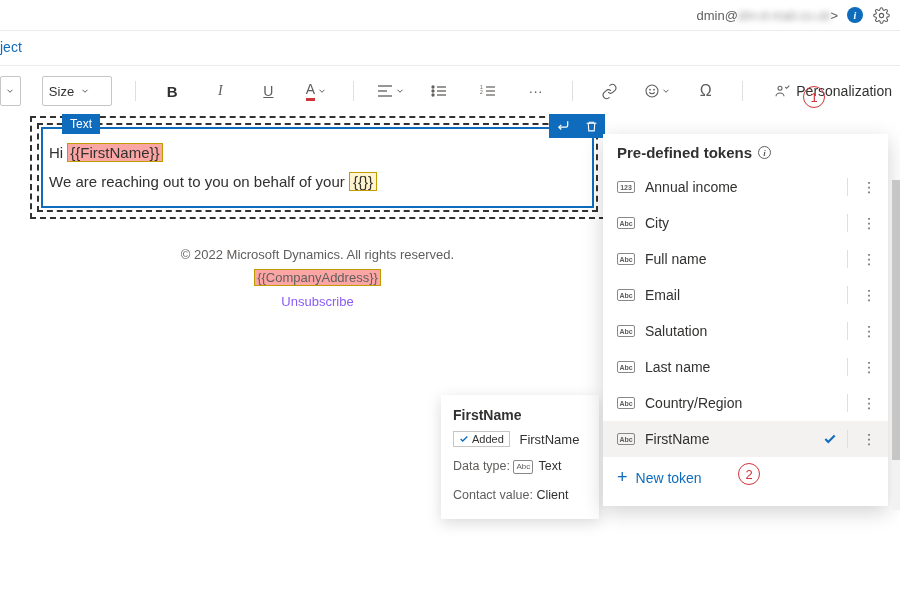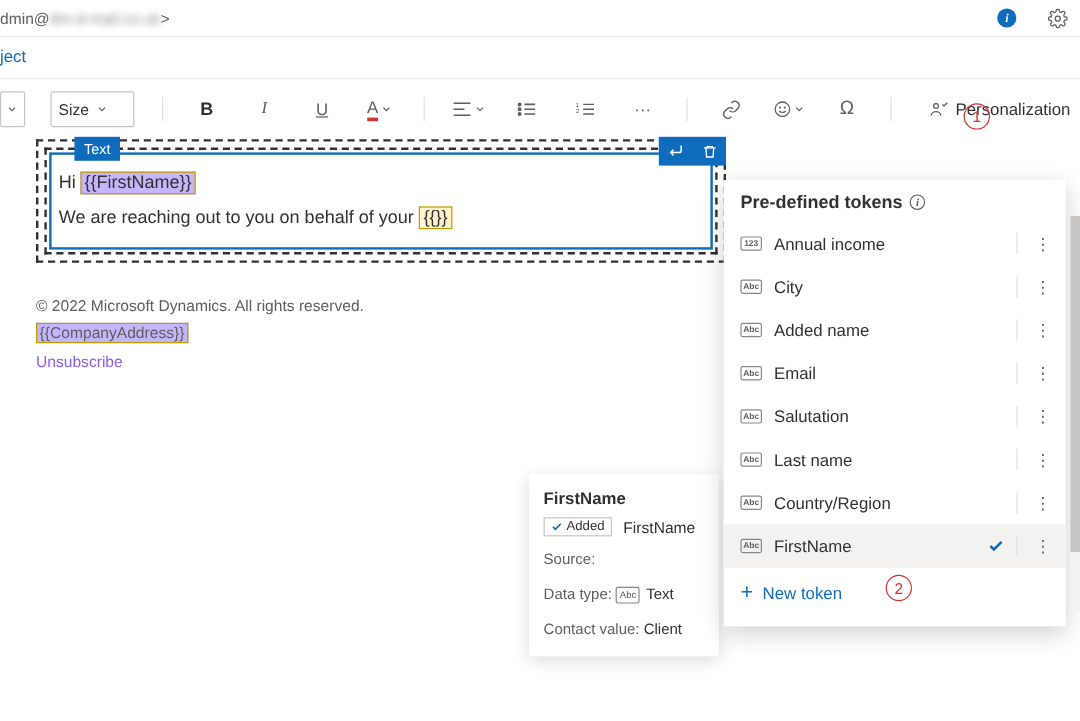--- a/index.html
+++ b/index.html
@@ -11,21 +11,22 @@
     width: 900px;
     height: 601px;
     overflow: hidden;
     position: relative;
   }
   .header {
     display: flex;
     align-items: center;
     padding: 6px 10px 6px 0;
     border-bottom: 1px solid #edebe9;
-    gap: 24px;
+    gap: 8px;
+    text-align: right;
   }
   .from-text { color: #605e5c; flex: 1; font-size: 13px; }
   .blur { color: transparent; text-shadow: 0 0 6px #888; }
   .hdr-icon { width: 18px; height: 18px; display: flex; align-items: center; justify-content: center; }
   .info-dot { width: 16px; height: 16px; border-radius: 50%; background: #0f6cbd; color: #fff; font-size: 10px; font-weight: bold; display: flex; align-items: center; justify-content: center; font-style: italic; font-family: Georgia, serif; }
   .gear { color: #605e5c; }
   .subject-row { padding: 8px 0 10px 0; border-bottom: 1px solid #edebe9; }
   .subject-link { color: #0f6cbd; font-size: 14px; }
   .toolbar {
     display: flex;
@@ -93,32 +94,32 @@
     border: 2px dashed #323130;
     padding: 2px;
   }
   .editarea-border {
     border: 2px solid #0f6cbd;
     padding: 10px 6px;
     font-size: 15px;
     line-height: 1.9;
   }
   .token {
-    background: #c4b5fd;
+    background: #fca5a5;
     border: 1px solid #c19c00;
     padding: 0 2px;
     font-family: inherit;
   }
   .token-empty {
     background: #fff4ce;
     border: 1px solid #c19c00;
     padding: 0 3px;
   }
   .footer {
-    text-align: left;
+    text-align: center;
     margin-top: 24px;
     font-size: 13px;
     color: #605e5c;
     line-height: 1.8;
   }
   .footer .unsub { color: #8b5cf6; }
   
   .popover {
     position: absolute;
     left: 441px; top: 395px;
@@ -145,21 +146,21 @@
     font-size: 8px;
     padding: 0 2px;
     border-radius: 2px;
     vertical-align: 1px;
     margin-right: 2px;
     color: #605e5c;
   }
   
   .tokens-panel {
     position: absolute;
-    top: 150px; right: 12px;
+    top: 134px; right: 12px;
     width: 285px;
     background: #fff;
     box-shadow: 0 6px 20px rgba(0,0,0,.18);
     padding: 10px 0 8px 0;
   }
   .tokens-title {
     font-size: 15px;
     font-weight: 600;
     padding: 0 14px 8px 14px;
     display: flex; align-items: center; gap: 6px;
@@ -355,21 +356,20 @@
   <div>
     <span class="added-badge">
       <svg width="10" height="10" viewBox="0 0 12 12">
           <path d="M2 6l2.5 2.5L10 3" stroke="#0f6cbd" fill="none" stroke-width="1.6"></path>
         </svg>
       <span>Added</span>
     </span>
     <span style="margin-left:6px">FirstName</span>
   </div>
   <div class="pop-row">
-    <div>Source:</div>
   </div>
   <div class="pop-row">
     <span>Data type:</span>
     <span class="abc-badge">Abc</span>
     <span class="val">Text</span>
   </div>
   <div class="pop-row">
     <span>Contact value:</span>
     <span class="val">Client</span>
   </div>
@@ -390,21 +390,21 @@
   </div>
       <div class="token-item">
     <span class="type-badge">Abc</span>
     <span class="name">City</span>
 
     <span class="vsep"></span>
     <span class="more-v">⋮</span>
   </div>
       <div class="token-item">
     <span class="type-badge">Abc</span>
-    <span class="name">Added name</span>
+    <span class="name">Full name</span>
 
     <span class="vsep"></span>
     <span class="more-v">⋮</span>
   </div>
       <div class="token-item">
     <span class="type-badge">Abc</span>
     <span class="name">Email</span>
 
     <span class="vsep"></span>
     <span class="more-v">⋮</span>

